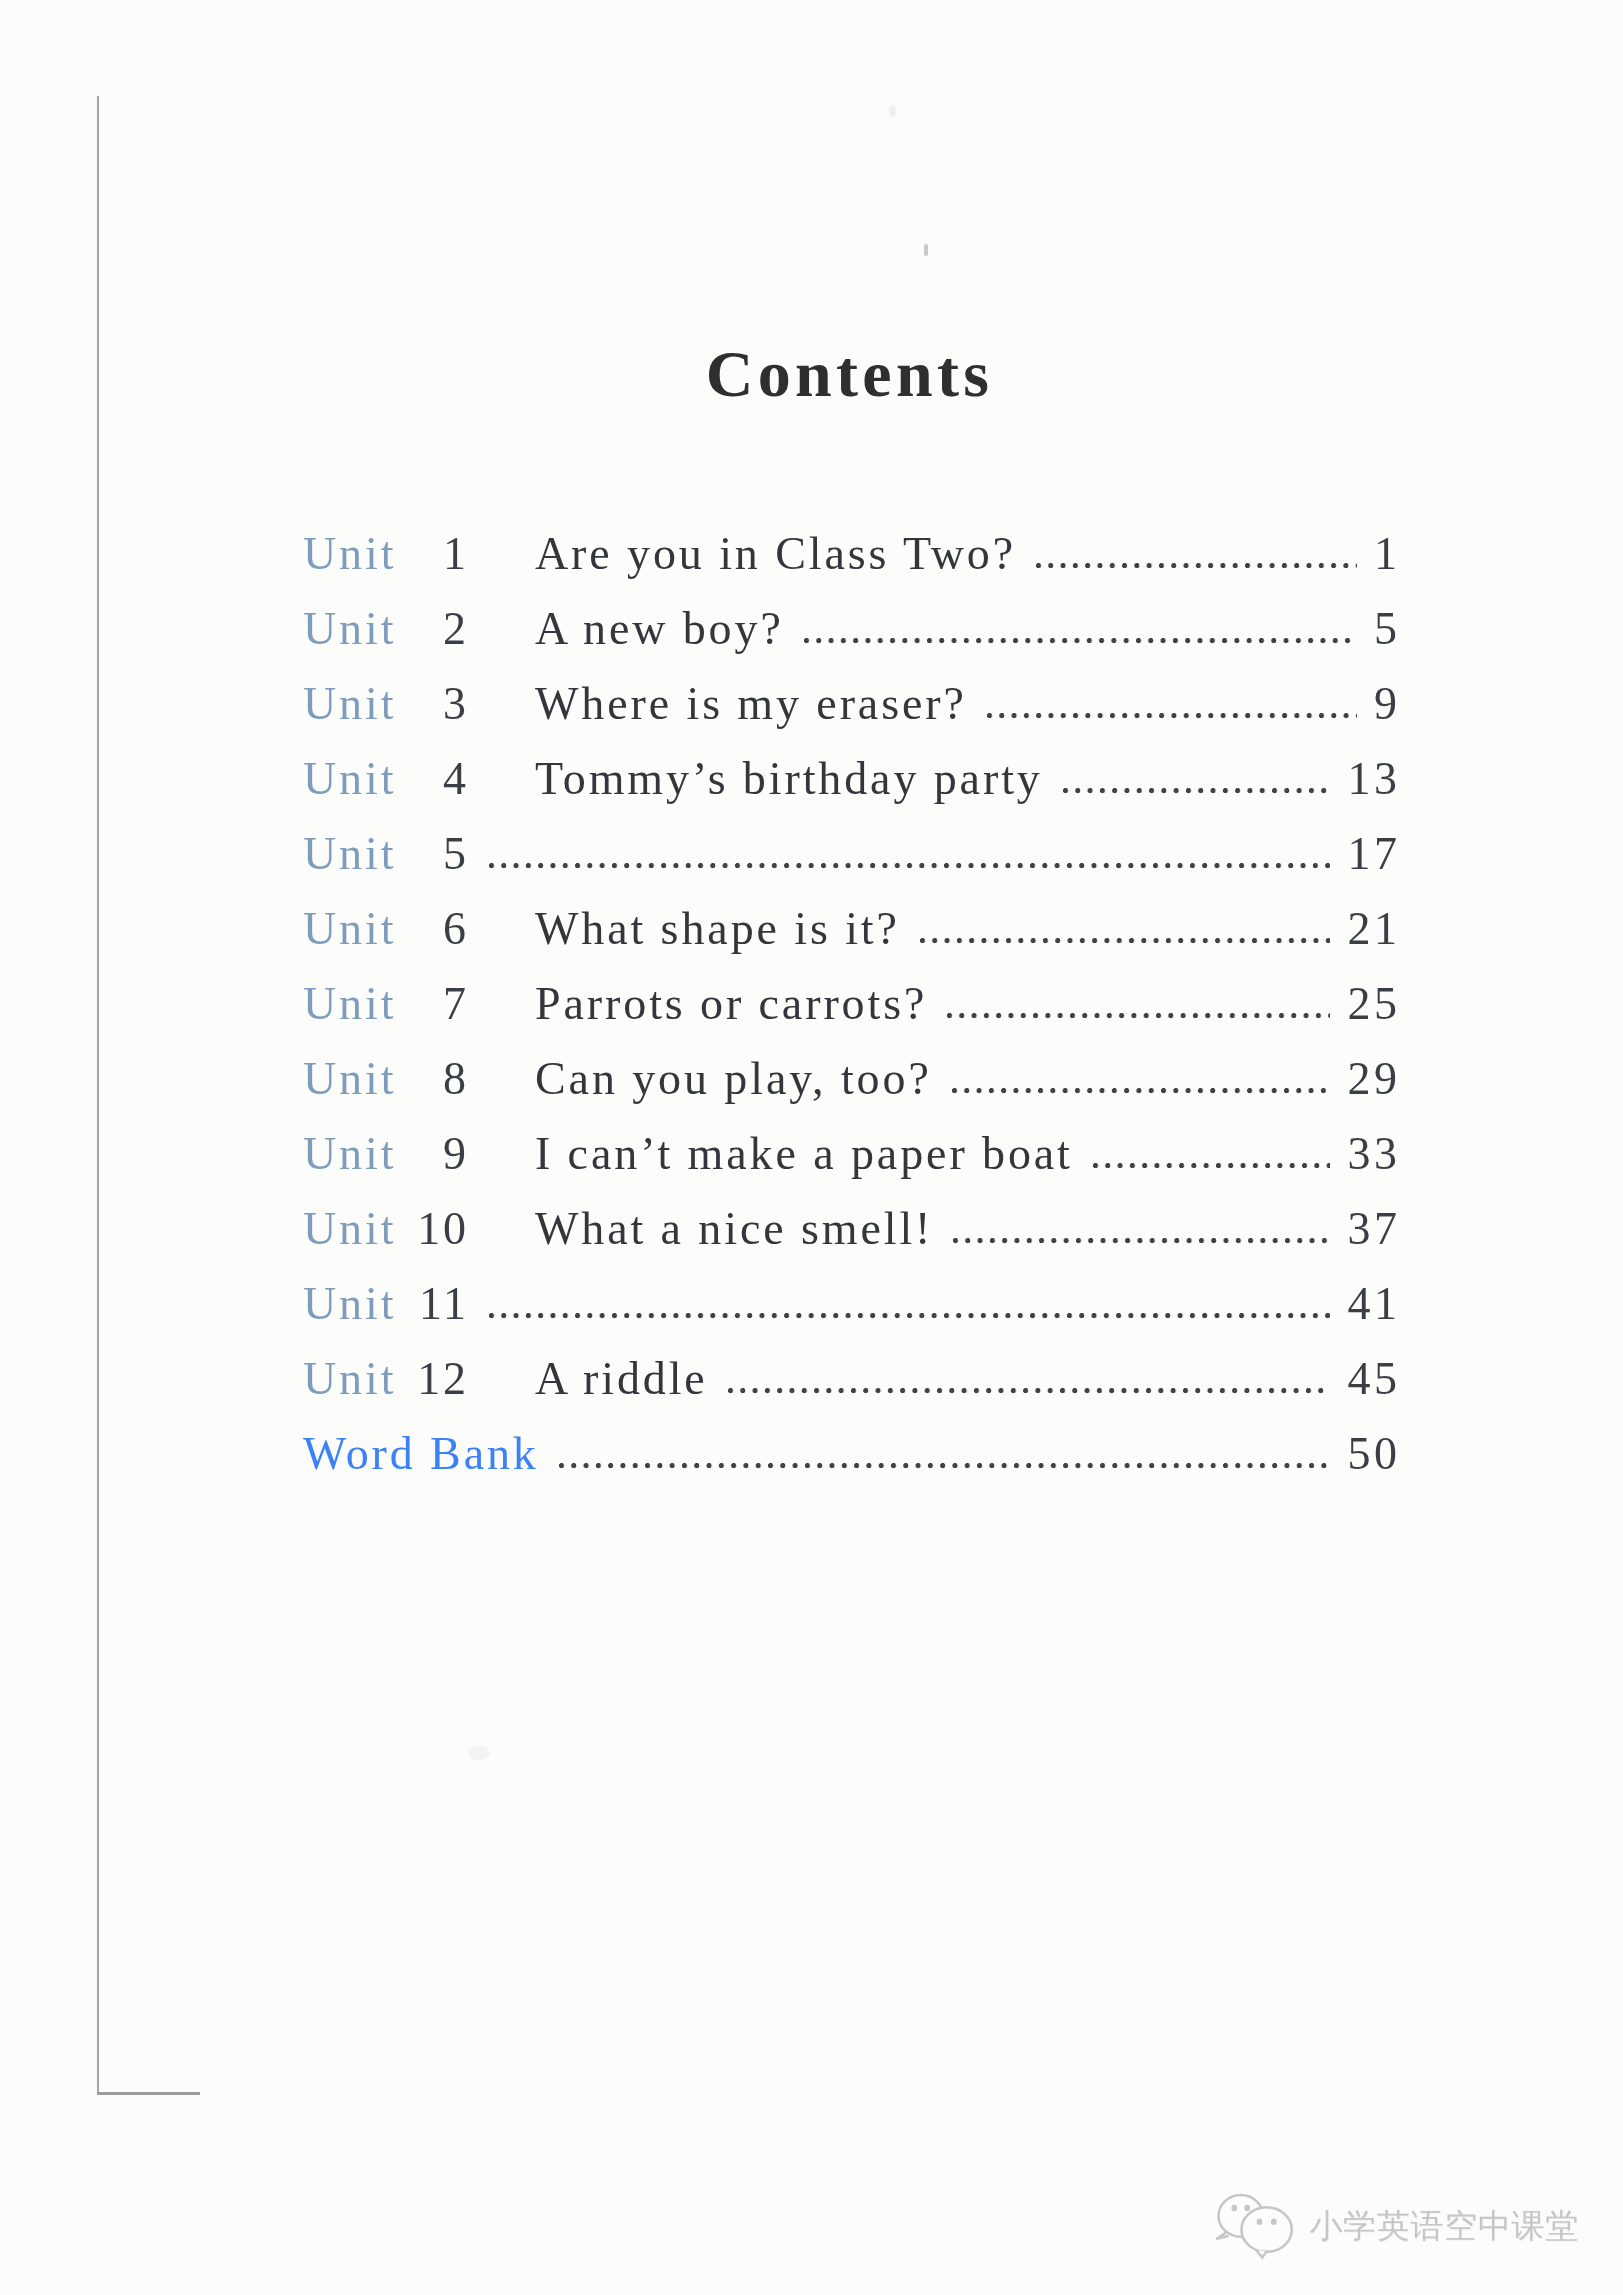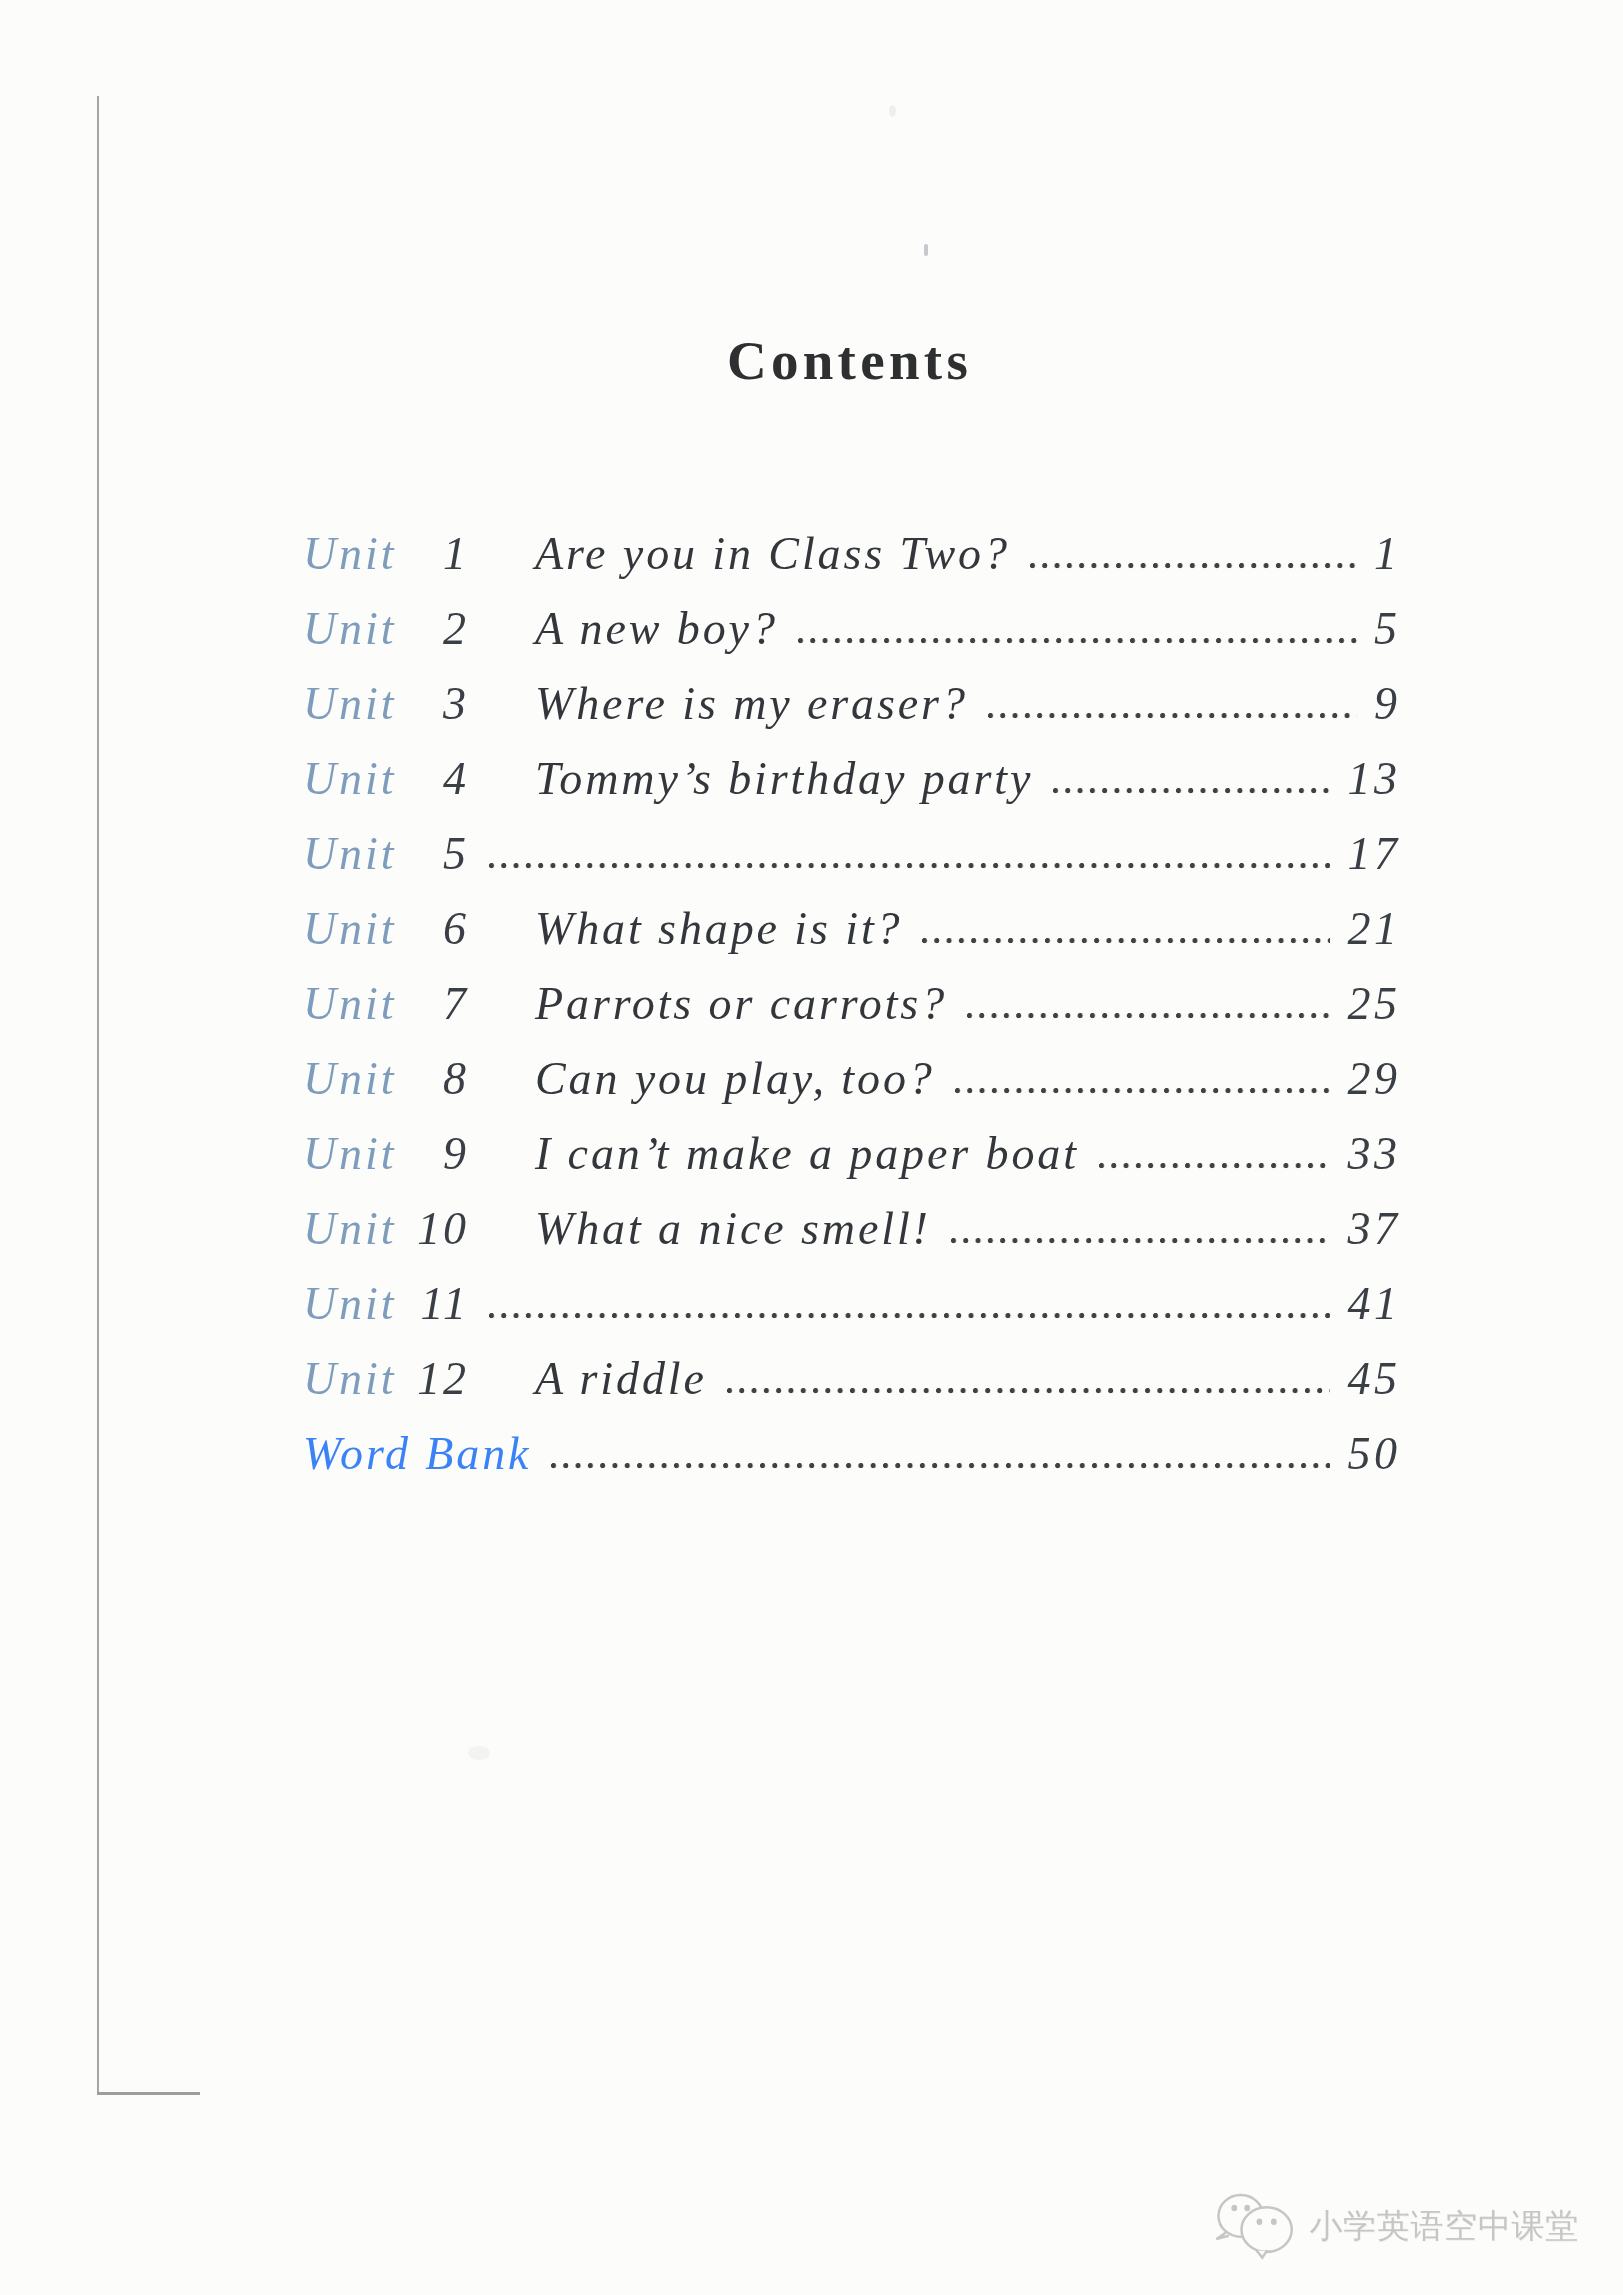--- a/index.html
+++ b/index.html
@@ -25,40 +25,39 @@
     width: 103px; height: 2.9px;
     background: #9d9d9d;
   }
 
   
   .page-title {
     position: absolute;
     left: 303px; top: 292px;
     width: 1093px;
     text-align: center;
-    font-size: 55px;
+    font-size: 66px;
     letter-spacing: 4.3px;
     color: #2e2f31;
   }
 
   
   .toc {
     position: absolute;
     left: 303px; top: 527px;
     width: 1094px;
   }
   .toc-row {
     display: flex;
     align-items: baseline;
     height: 75px;
     font-size: 46px;
     letter-spacing: 2.9px;
     white-space: nowrap;
     color: #33363b;
-    font-style: italic;
   }
   .unit-label {
     color: #7e9dbd;
     width: 102px;
     flex: 0 0 auto;
   }
   .unit-number {
     width: 64px;
     flex: 0 0 auto;
     text-align: right;

